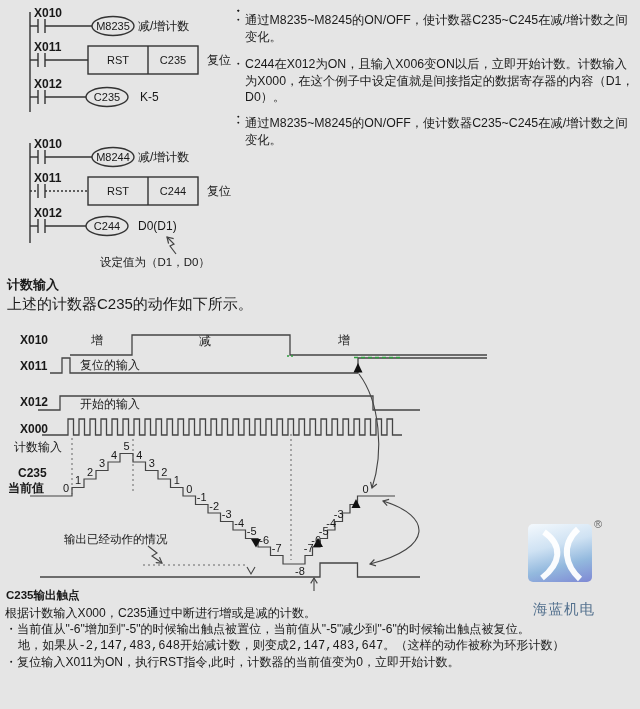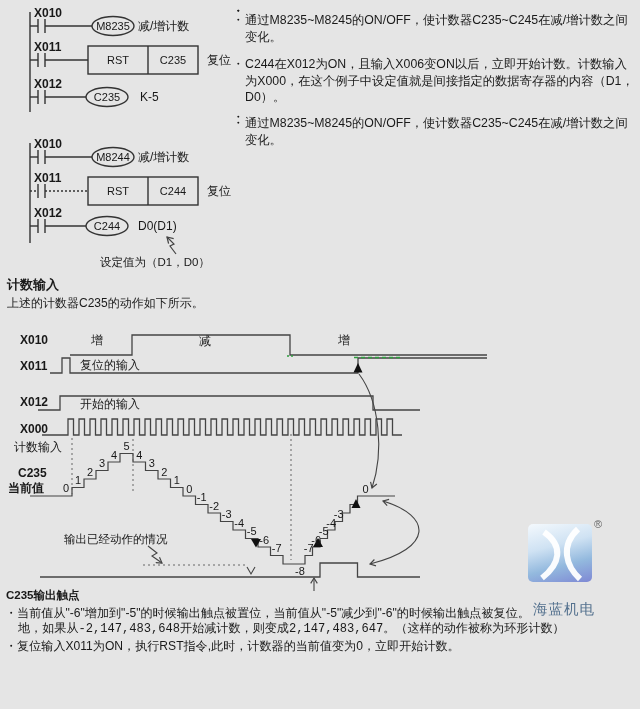--- a/index.html
+++ b/index.html
@@ -11,21 +11,21 @@
   .ladder-note{font-size:12px;}
   .coil-text{font-size:11px;}
   .bullets{position:absolute;left:232px;top:2px;width:405px;font-size:12.3px;line-height:16.6px;}
   .bt{position:relative;padding-left:13px;margin-top:1px;}
   .bt .b{position:absolute;left:0;top:0;}
   .bt:nth-child(3){margin-top:10px;}
   .bt:nth-child(4){margin-top:11px;}
   .bt:nth-child(5){margin-top:3px;}
   .bt:nth-child(6){margin-top:9px;}
   .sec-head{position:absolute;left:7px;top:276px;font-size:13px;font-weight:700;}
-  .sec-intro{position:absolute;left:7px;top:295px;font-size:12px;}
+  .sec-intro{position:absolute;left:7px;top:295px;font-size:15px;}
   .notes{position:absolute;left:5px;top:605px;width:633px;font-size:12.1px;line-height:16.4px;}
   .nl{white-space:nowrap;overflow:hidden;}
   .nl.cont{padding-left:13px;font-family:Liberation Mono, monospace;}
   .logo{position:absolute;left:528px;top:524px;width:80px;}
   .logo-box{position:relative;width:64px;height:58px;border-radius:5px;
             background:linear-gradient(165deg,#f4f9fd 0%,#cfe2f3 38%,#93b9de 68%,#7e88d4 100%);}
   .logo-reg{position:absolute;left:66px;top:-6px;font-size:11px;color:#666;}
   .logo-name{margin-top:18px;width:72px;text-align:center;font-size:14.5px;color:#54718e;letter-spacing:1px;}
 </style>
 </head>
@@ -199,20 +199,21 @@
         <text x="308.75" y="552" text-anchor="middle" font-size="11">-7</text>
         <text x="316.25" y="543.5" text-anchor="middle" font-size="11">-6</text>
         <text x="323.75" y="535" text-anchor="middle" font-size="11">-5</text>
         <text x="331.25" y="526.5" text-anchor="middle" font-size="11">-4</text>
         <text x="338.75" y="518" text-anchor="middle" font-size="11">-3</text>
         <text x="365.5" y="492.5" text-anchor="middle" font-size="11">0</text>
       </g>
   </svg>
 
   <div class="notes">
+    <div class="nl">根据计数输入X000，C235通过中断进行增或是减的计数。</div>
     <div class="nl">・当前值从"-6"增加到"-5"的时候输出触点被置位，当前值从"-5"减少到"-6"的时候输出触点被复位。</div>
     <div class="nl cont">地，如果从-2,147,483,648开始减计数，则变成2,147,483,647。（这样的动作被称为环形计数）</div>
     <div class="nl">・复位输入X011为ON，执行RST指令,此时，计数器的当前值变为0，立即开始计数。</div>
   </div>
 
   <div class="logo">
     <div class="logo-box">
       <svg width="64" height="58" viewBox="0 0 64 58" style="left:0;top:0;">
         <path d="M16 8 C36 22 32 40 14 54" stroke="#ffffff" stroke-width="6" fill="none" opacity="0.95"></path>
         <path d="M50 5 C32 22 38 42 52 55" stroke="#ffffff" stroke-width="6" fill="none" opacity="0.95"></path>

